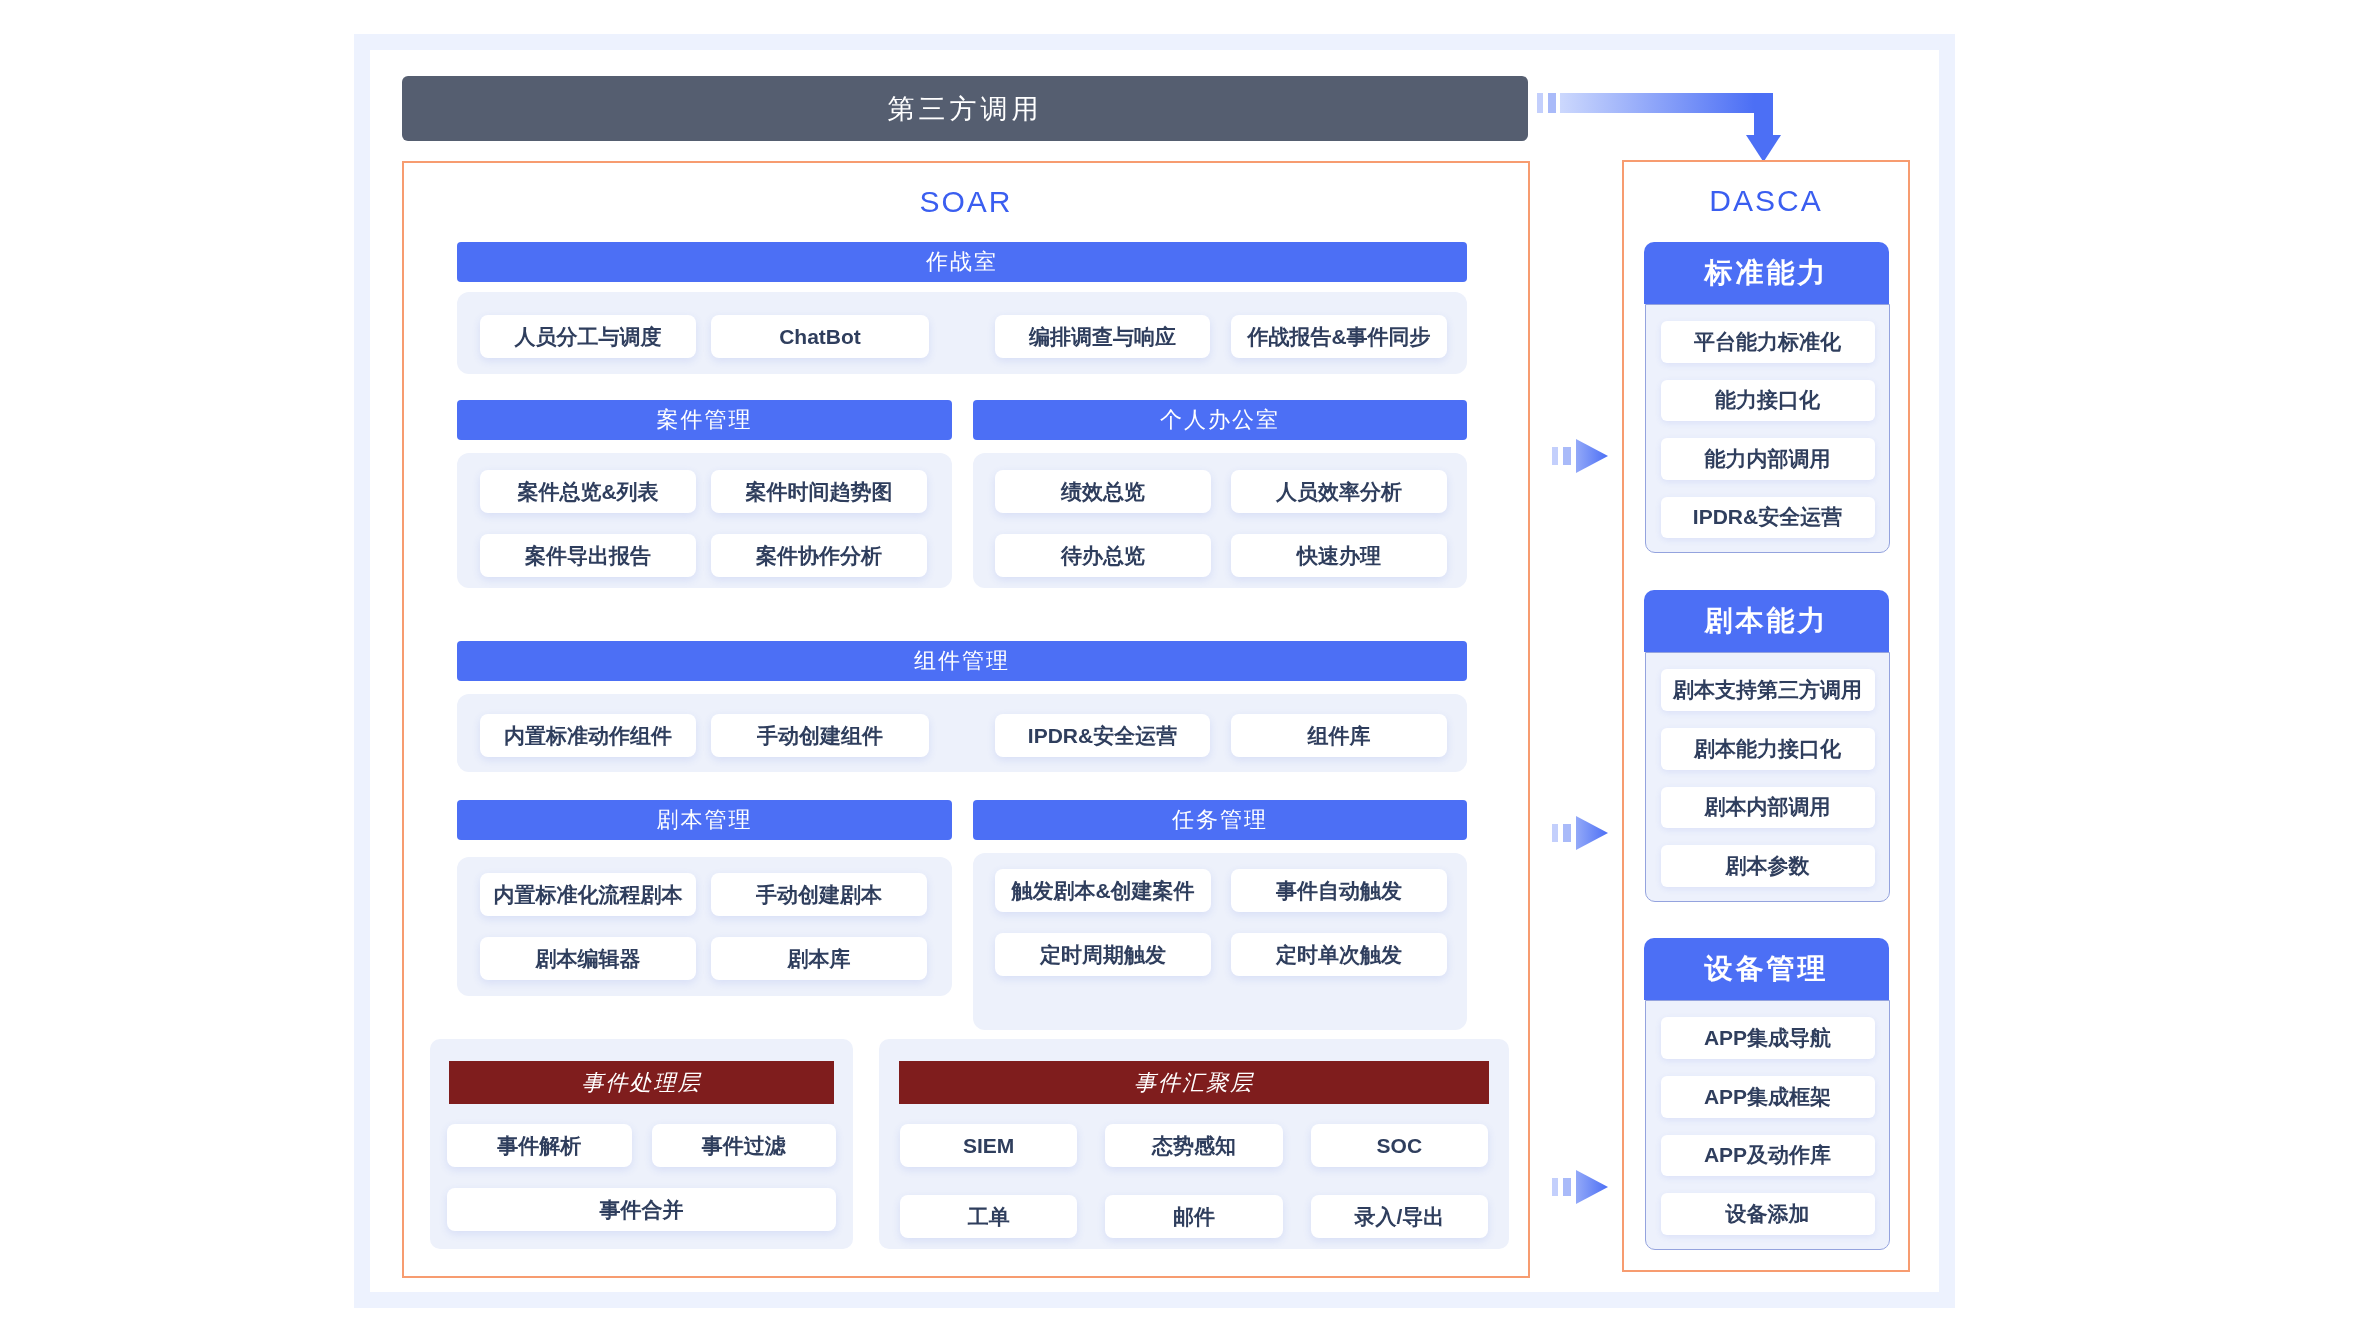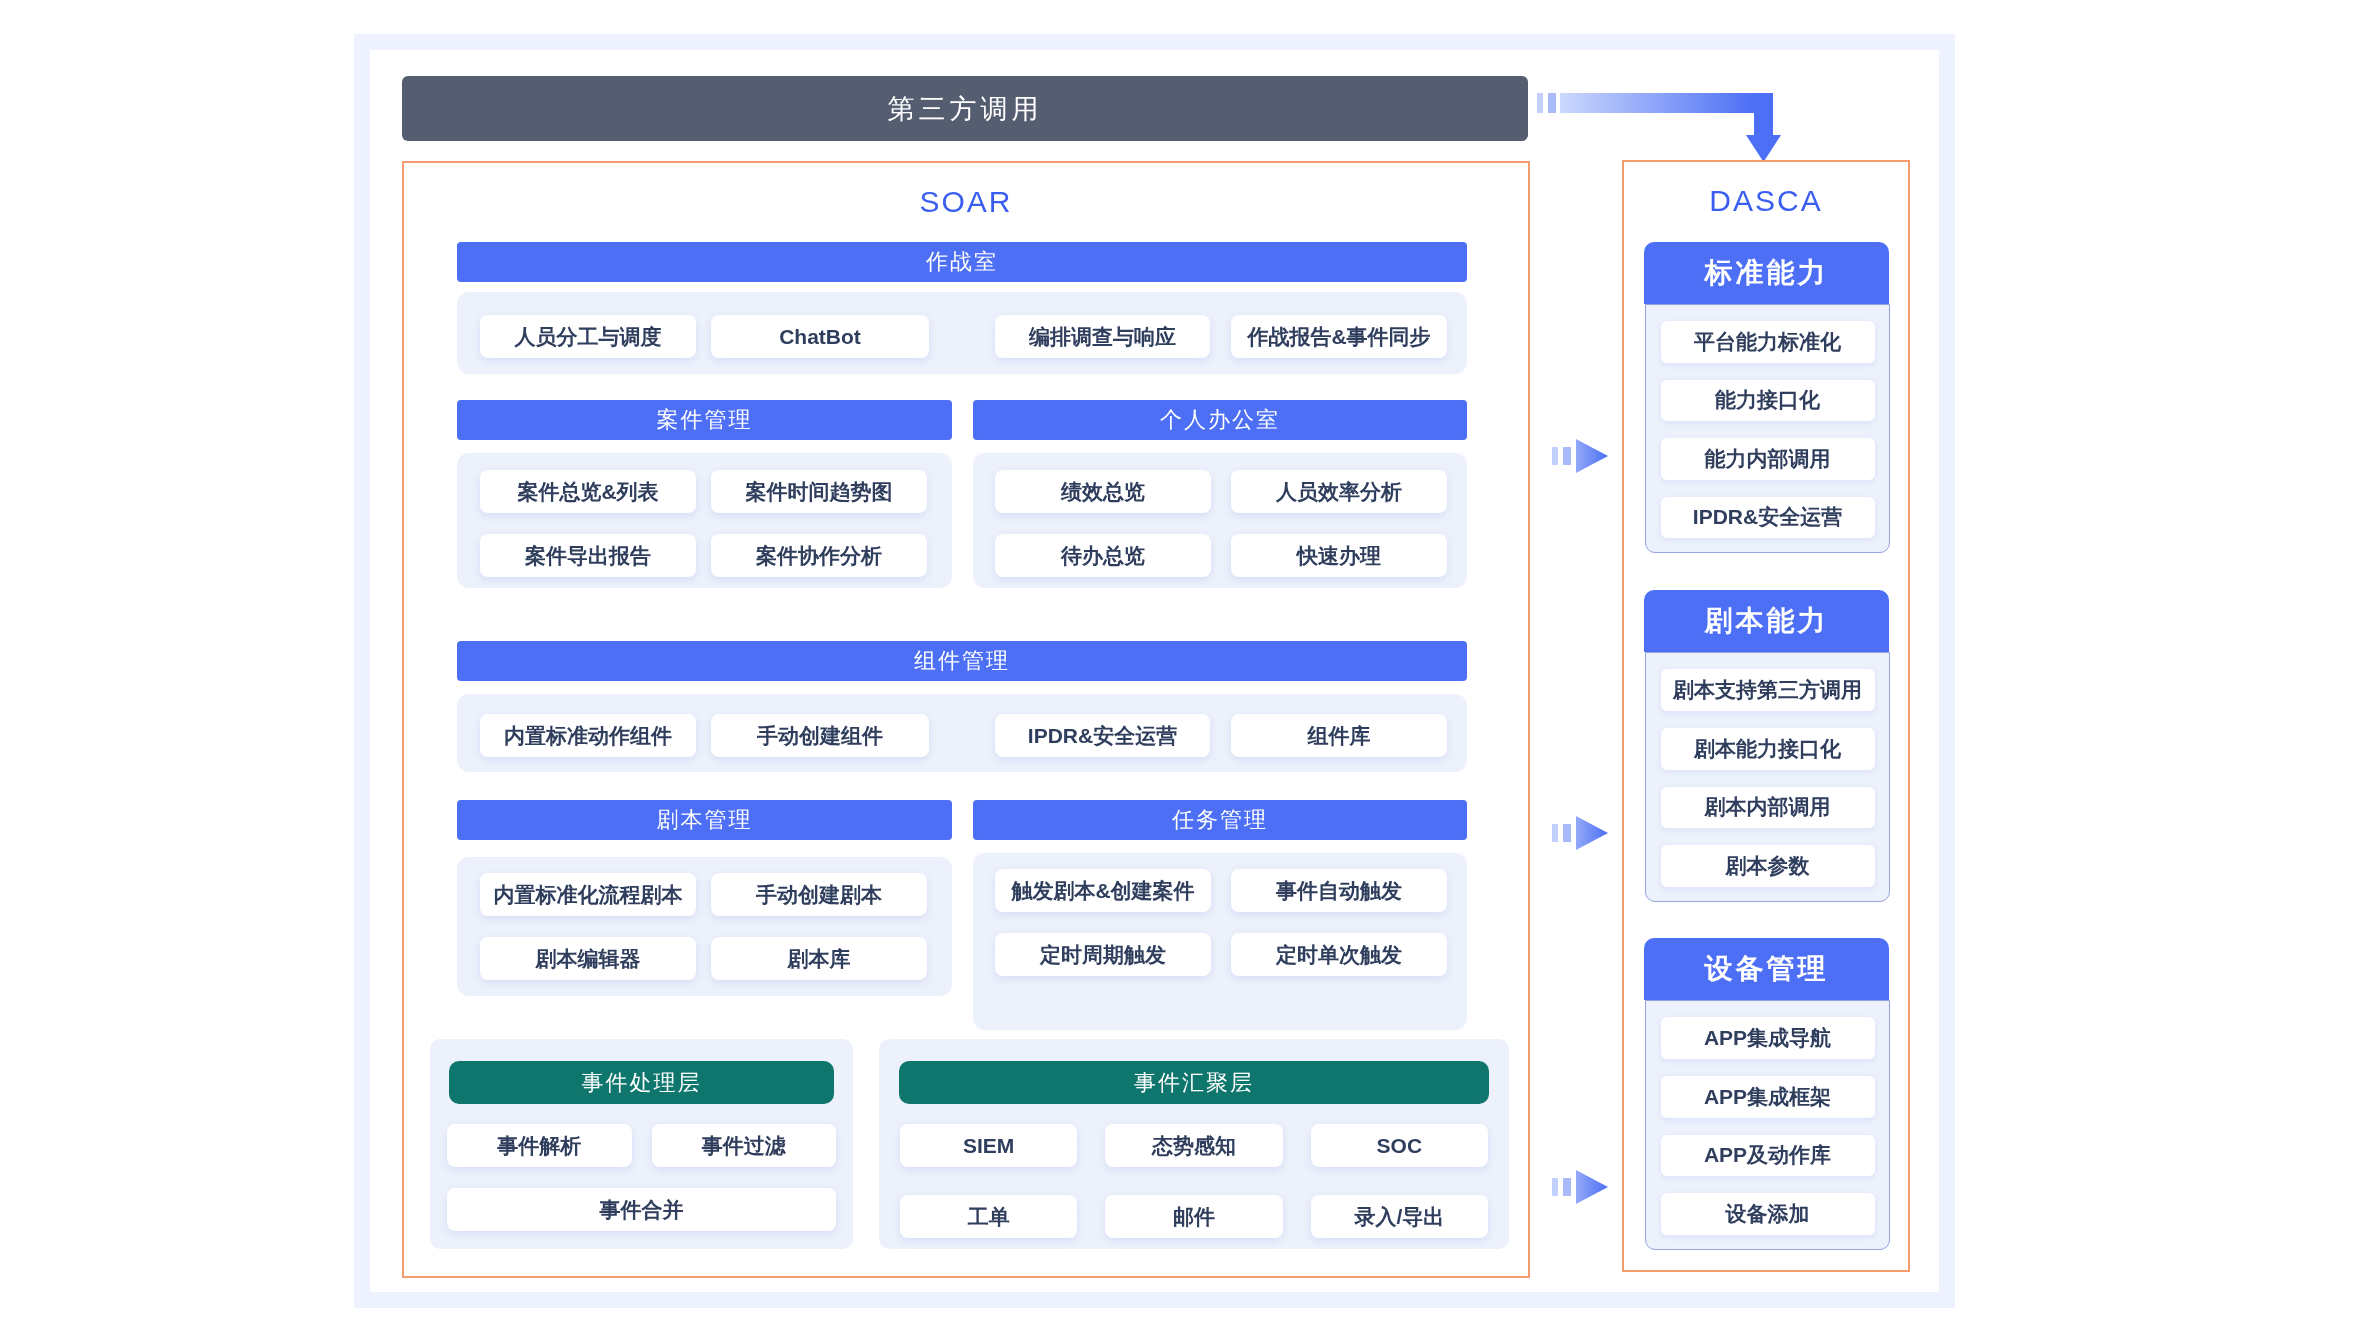--- a/index.html
+++ b/index.html
@@ -21,22 +21,22 @@
   .panel{position:absolute;background:#edf1fb;border-radius:12px;box-sizing:border-box;}
   .card{background:#ffffff;border-radius:8px;box-shadow:0 3px 9px rgba(59,93,214,0.12);
         display:flex;align-items:center;justify-content:center;height:43px;
         font-size:21px;font-weight:600;color:#2f3e5d;white-space:nowrap;}
 
   .row-split{display:flex;justify-content:space-between;}
   .grp{display:flex;}
   .grid2{display:grid;grid-template-columns:216px 216px;column-gap:15px;row-gap:21px;}
 
   .bpanel{position:absolute;background:#edf1fb;border-radius:10px;box-sizing:border-box;}
-  .bhdr{height:43px;background:#0f766e;border-radius:10px;color:#ffffff;display:flex;
-        align-items:center;justify-content:center;font-size:22px;letter-spacing:2px;}
+  .bhdr{height:43px;background:#7f1d1d;border-radius:0;color:#ffffff;display:flex;
+        align-items:center;justify-content:center;font-size:22px;letter-spacing:2px;font-style:italic;}
 
   .dhdr{position:absolute;height:62px;background:#4c6ff5;border-radius:10px 10px 0 0;color:#ffffff;
         display:flex;align-items:center;justify-content:center;font-size:28px;font-weight:700;letter-spacing:3px;}
   .dpanel{position:absolute;border:1px solid #94a3de;background:#edf1fc;border-radius:0 0 10px 10px;
           box-sizing:border-box;display:flex;flex-direction:column;align-items:center;
           gap:17px;padding:16px 0 14px 0;}
   .dcard{width:214px;height:42px;background:#ffffff;border-radius:6px;
          box-shadow:0 2px 6px rgba(59,93,214,0.10);display:flex;align-items:center;justify-content:center;
          font-size:21px;color:#2f3e5d;font-weight:600;white-space:nowrap;}
 

